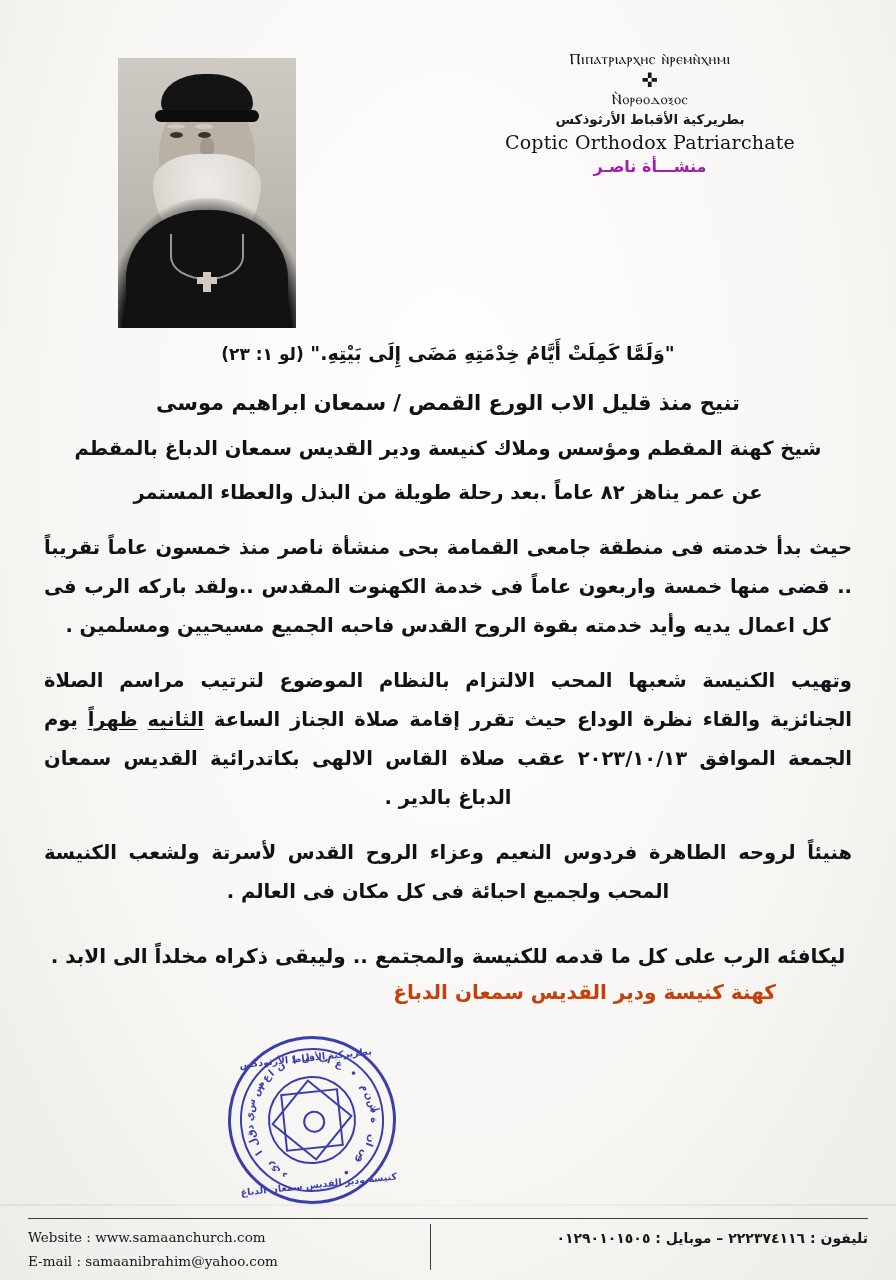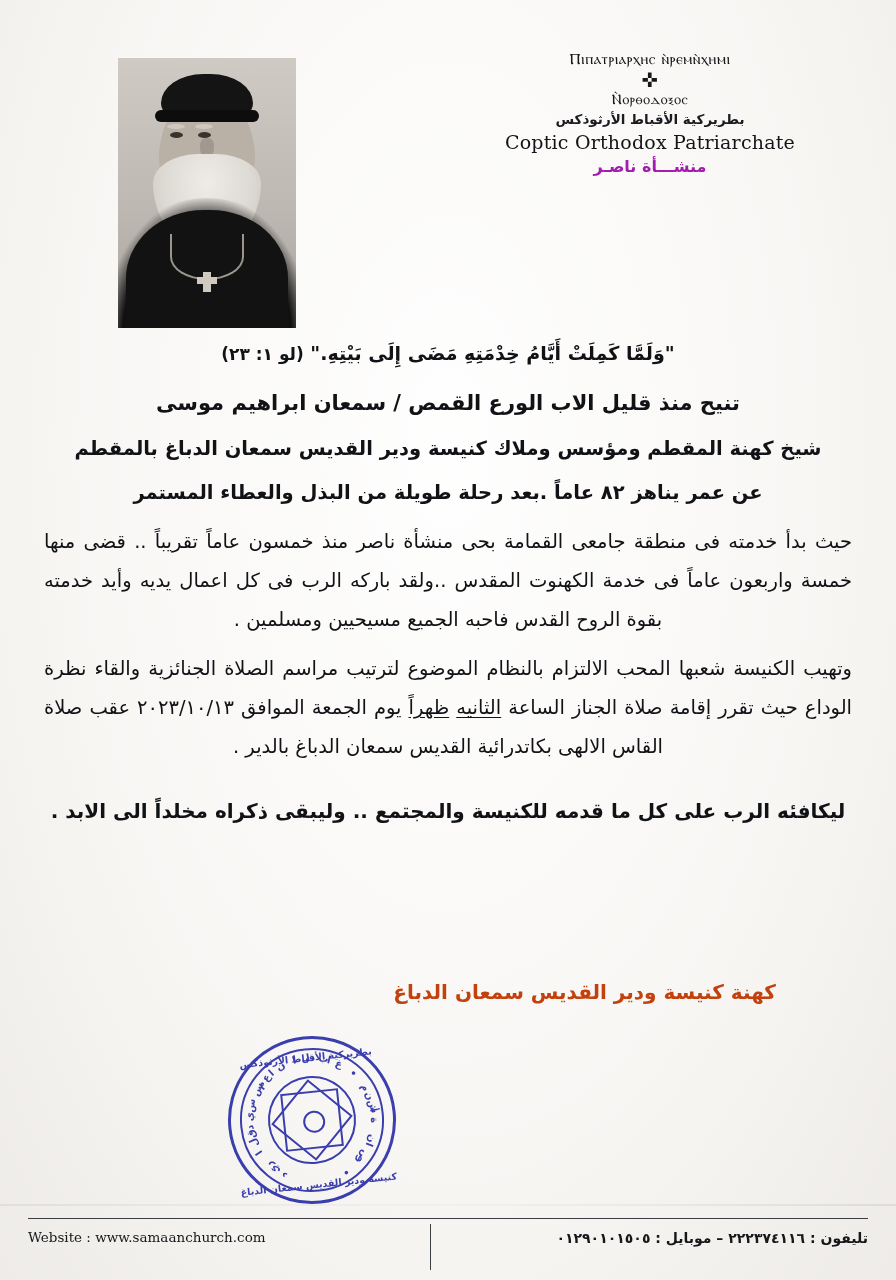--- a/index.html
+++ b/index.html
@@ -253,27 +253,27 @@
   .ln.verse .ref { font-size: 17px; }
   .ln.lead {
     font-size: 21px;
     margin-top: 12px;
   }
   .ln.sub {
     font-size: 19.5px;
     margin-top: 6px;
   }
   .para {
-    margin-top: 10px;
+    margin-top: 16px;
     direction: rtl;
     text-align: justify;
     text-align-last: center;
     font-size: 19.5px;
     line-height: 2.0;
-    font-weight: 400;
+    font-weight: 700;
   }
   .u { text-decoration: underline; text-underline-offset: 3px; }
   .closing {
     margin-top: 26px;
     font-size: 20px;
     font-weight: 700;
     line-height: 1.9;
   }
 
   
@@ -490,20 +490,21 @@
     <div class="ln sub">شيخ كهنة المقطم ومؤسس وملاك كنيسة ودير القديس سمعان الدباغ بالمقطم</div>
 
     <div class="ln sub">عن عمر يناهز ٨٢ عاماً .بعد رحلة طويلة من البذل والعطاء المستمر</div>
 
     <div class="para">حيث بدأ خدمته فى منطقة جامعى القمامة بحى منشأة ناصر منذ خمسون عاماً تقريباً .. قضى منها خمسة واربعون عاماً فى خدمة الكهنوت المقدس ..ولقد باركه الرب فى كل اعمال يديه وأيد خدمته بقوة الروح القدس فاحبه الجميع مسيحيين ومسلمين .</div>
 
     <div class="para">
       <span>وتهيب الكنيسة شعبها المحب الالتزام بالنظام الموضوع لترتيب مراسم الصلاة الجنائزية والقاء نظرة الوداع حيث تقرر إقامة صلاة الجناز الساعة </span><span class="u">الثانيه</span><span> </span><span class="u">ظهراً</span><span> يوم الجمعة الموافق ٢٠٢٣/١٠/١٣ عقب صلاة القاس الالهى بكاتدرائية القديس سمعان الدباغ بالدير .</span>
     </div>
 
+    <div class="para">هنيئاً لروحه الطاهرة فردوس النعيم  وعزاء الروح القدس  لأسرتة ولشعب الكنيسة المحب ولجميع احبائة فى كل مكان فى العالم .</div>
 
     <div class="closing">ليكافئه الرب على كل ما قدمه للكنيسة والمجتمع .. وليبقى ذكراه مخلداً الى الابد .</div>
   </div>
 
   <div class="signature">كهنة كنيسة ودير القديس سمعان الدباغ</div>
 
 
   <div class="stamp">
     <div class="ring"></div>
     <div class="ring2"></div>
@@ -557,19 +558,23 @@
   <div class="scan-fold"></div>
   <div class="footer-rule"></div>
   <div class="footer-divider"></div>
 
   <div class="footer">
     <div class="footer-left">
       <div class="row">
         <span>Website :</span>
         <span>www.samaanchurch.com</span>
       </div>
+      <div class="row">
+        <span>E-mail  :</span>
+        <span>samaanibrahim@yahoo.com</span>
+      </div>
     </div>
 
     <div class="footer-right">
       <div>تليفون : ٢٢٢٣٧٤١١٦ – موبايل : ٠١٢٩٠١٠١٥٠٥</div>
     </div>
   </div>
 </div>
 
 </body></html>

